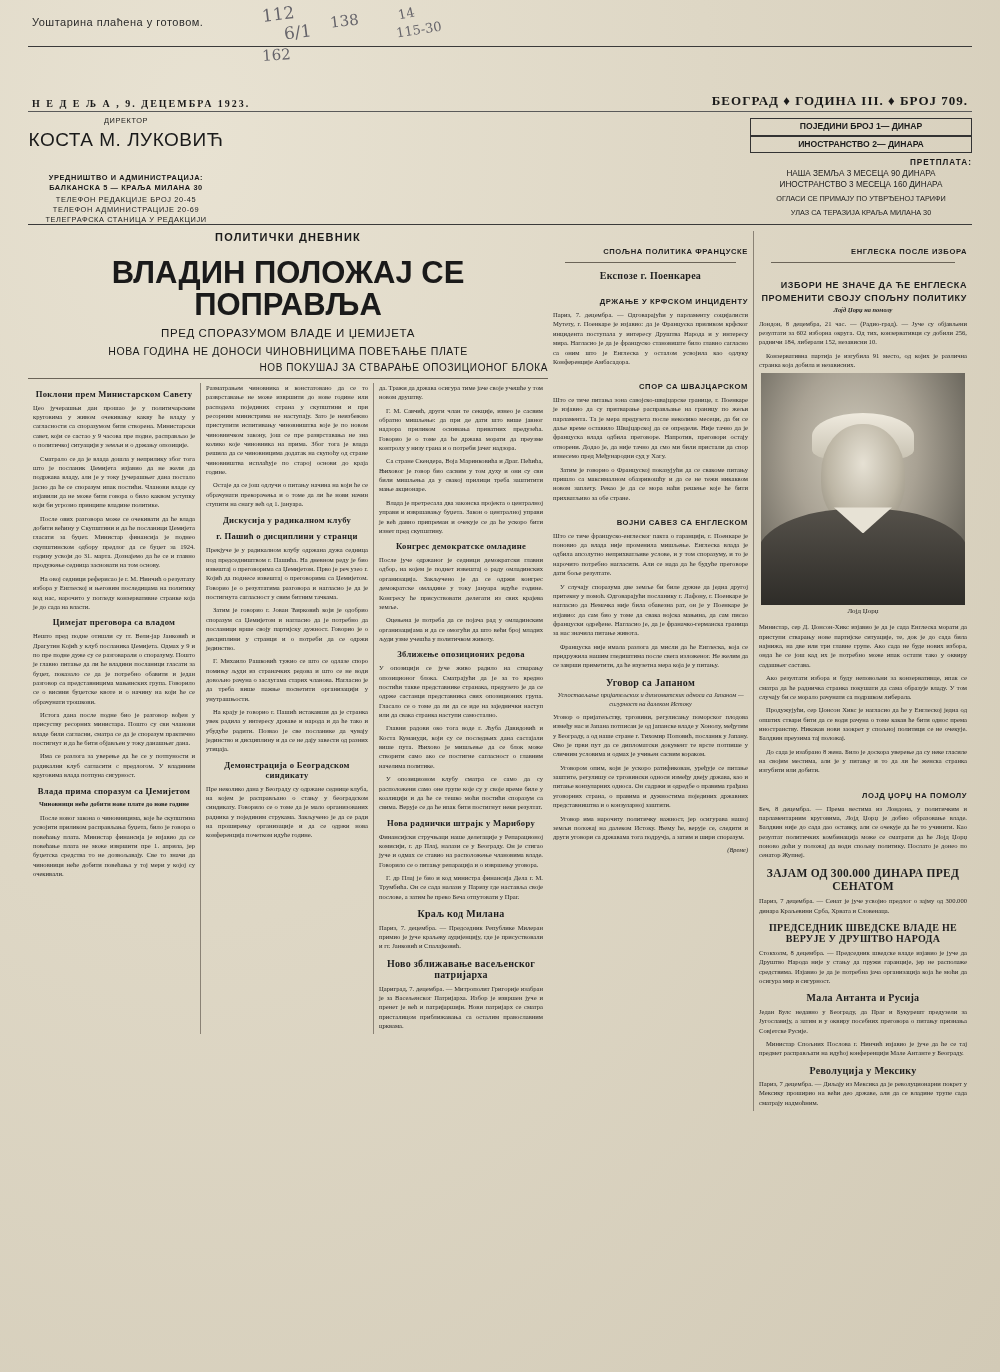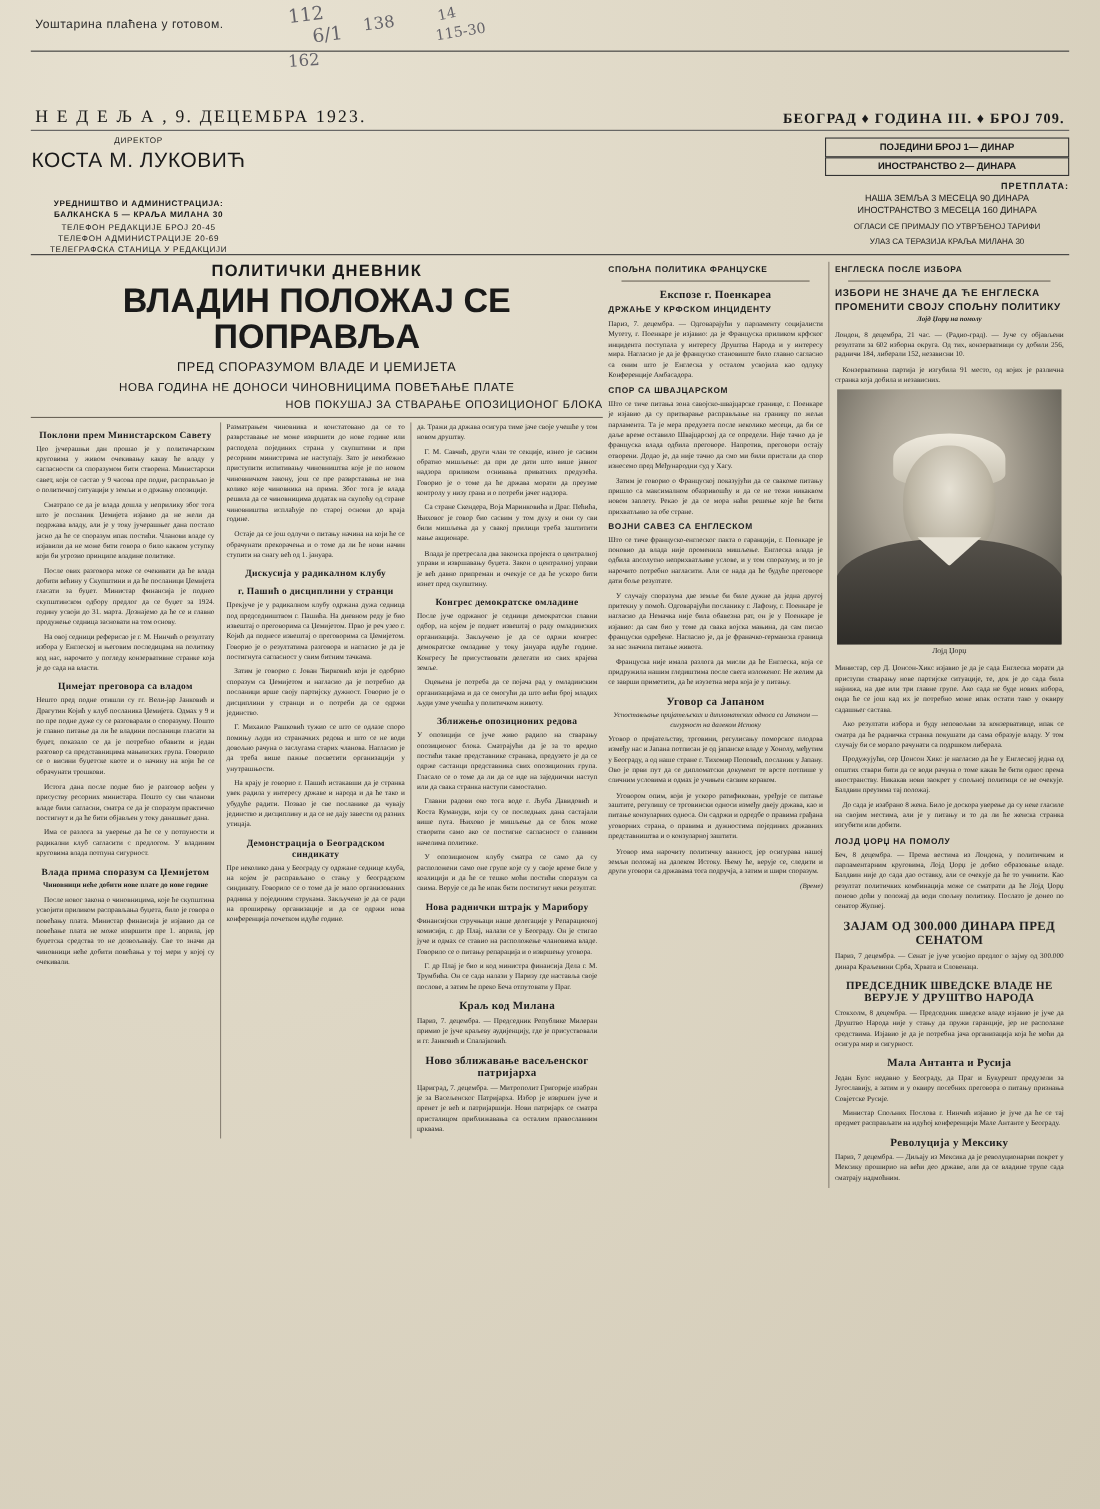--- a/index.html
+++ b/index.html
@@ -40,21 +40,21 @@
 
   .rule{border:0;border-top:1px solid #3a3a3a;margin:0 28px;}
   .rule.thin{border-top:1px solid #5a5a5a;}
 
   
   .dateline{
     display:flex;justify-content:space-between;align-items:flex-end;
     padding:3px 32px 2px 32px;
     font-family:"Liberation Serif", serif;
   }
-  .dateline .left{font-size:16px;letter-spacing:2px;font-weight:normal;margin-top:48px;}
+  .dateline .left{font-size:10px;letter-spacing:2px;font-weight:bold;margin-top:48px;}
   .dateline .right{font-size:13px;letter-spacing:1px;font-weight:bold;}
 
   .masthead{
     position:relative;height:112px;margin:0 28px;
     display:flex;align-items:flex-start;justify-content:space-between;
   }
   .impressum{
     width:196px;font-size:8.4px;line-height:1.32;text-align:center;
     font-family:"Liberation Sans", sans-serif;
     padding-top:4px;
@@ -93,37 +93,37 @@
     hyphens:auto;
     color:#1f1f1f;
     padding:0 5px;
     border-right:1px solid #8a8275;
   }
   .col:last-child{border-right:none;}
   .col p{margin:0 0 4px 0;text-indent:7px;}
   .col p.noind{text-indent:0;}
 
   .kicker{
-    text-align:center;font-weight:bold;font-size:15px;letter-spacing:1.2px;
-    font-family:"Liberation Sans", sans-serif;margin:0 0 3px;
+    text-align:center;font-weight:bold;font-size:11px;letter-spacing:1.2px;
+    font-family:"Liberation Sans", sans-serif;margin:0 0 14px;
   }
   .headline{
     text-align:center;font-weight:bold;
     font-family:"Liberation Sans", sans-serif;
     font-size:31px;letter-spacing:0px;line-height:1.04;margin:2px 0 6px;
   }
   .subhead{
     text-align:center;font-weight:normal;font-family:"Liberation Sans", sans-serif;
     font-size:11.5px;letter-spacing:.6px;margin:4px 0;line-height:1.2;
   }
   .subhead.s2{font-size:10.5px;text-align:center;}
   .subhead.s3{font-size:10px;text-align:right;}
   .secthead{
-    text-align:left;font-weight:bold;font-family:"Liberation Sans", sans-serif;
-    font-size:7.6px;letter-spacing:.6px;margin:2px 0 2px;
+    text-align:right;font-weight:bold;font-family:"Liberation Sans", sans-serif;
+    font-size:7.6px;letter-spacing:.6px;margin:16px 0 2px;
   }
   .arthead{
     text-align:center;font-weight:bold;font-family:"Liberation Serif", serif;
     font-size:10px;letter-spacing:.3px;margin:7px 0 3px;line-height:1.15;
   }
   .arthead.small{font-size:8.6px;}
   .arthead.big{font-size:11.5px;}
   .dek{
     text-align:center;font-size:6.4px;font-style:italic;line-height:1.3;
     margin:0 0 4px;

